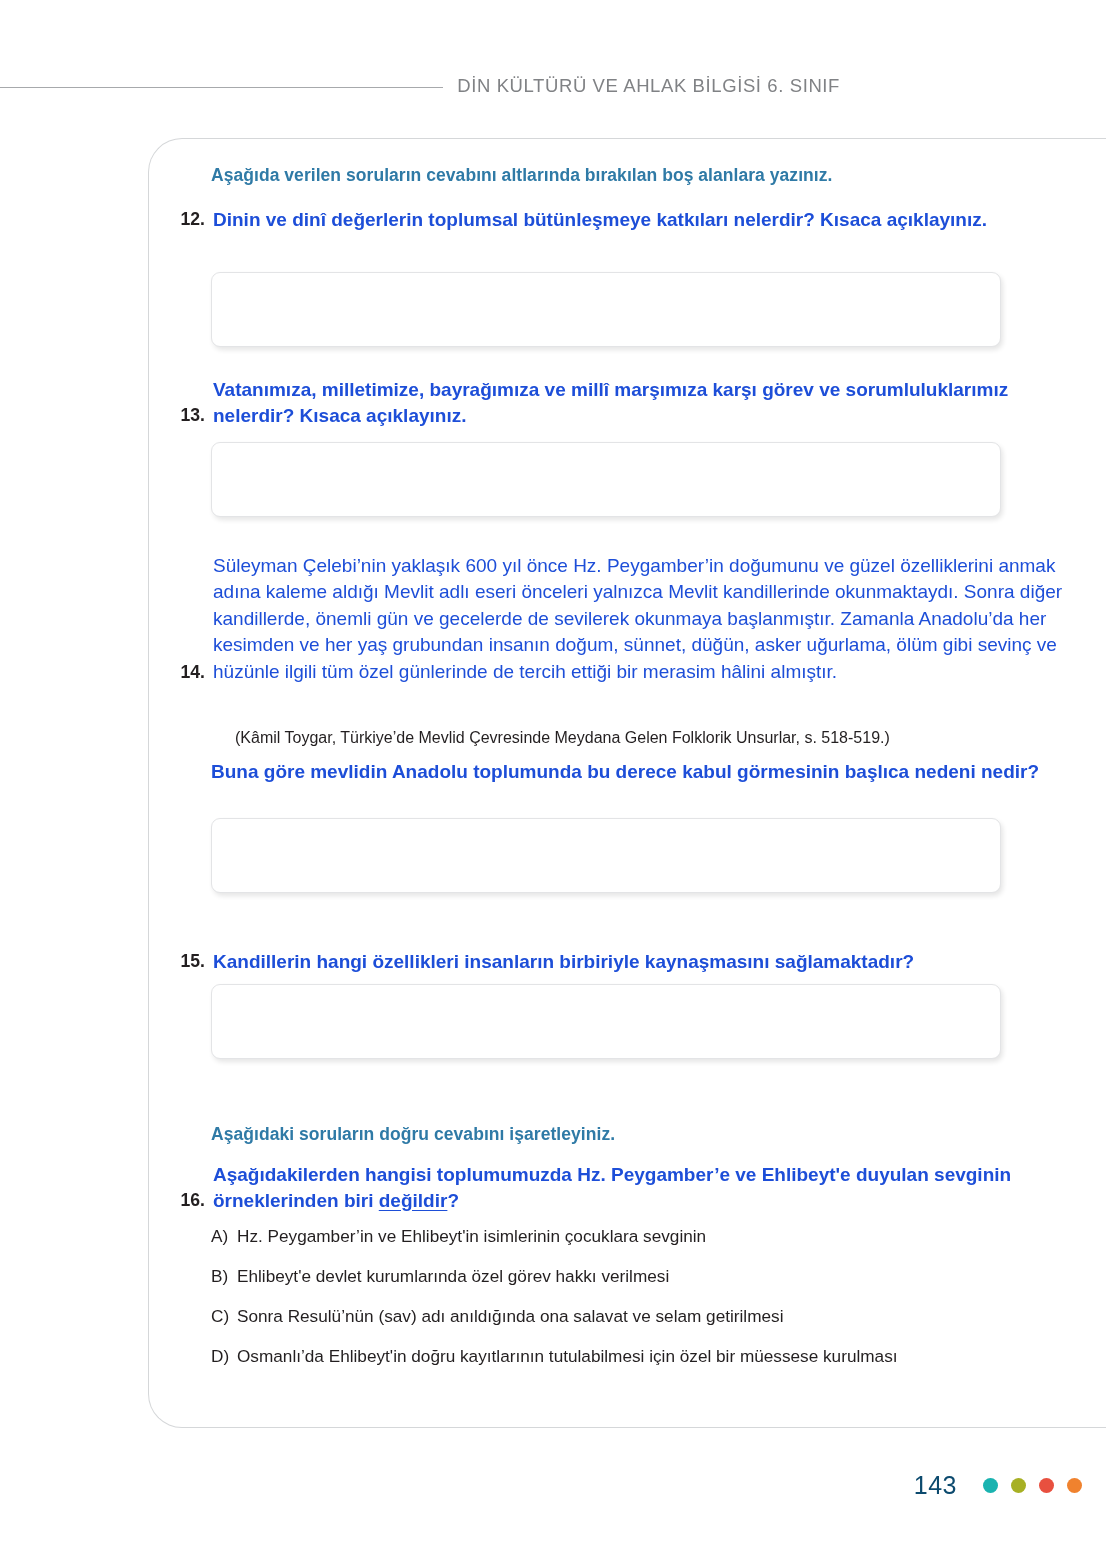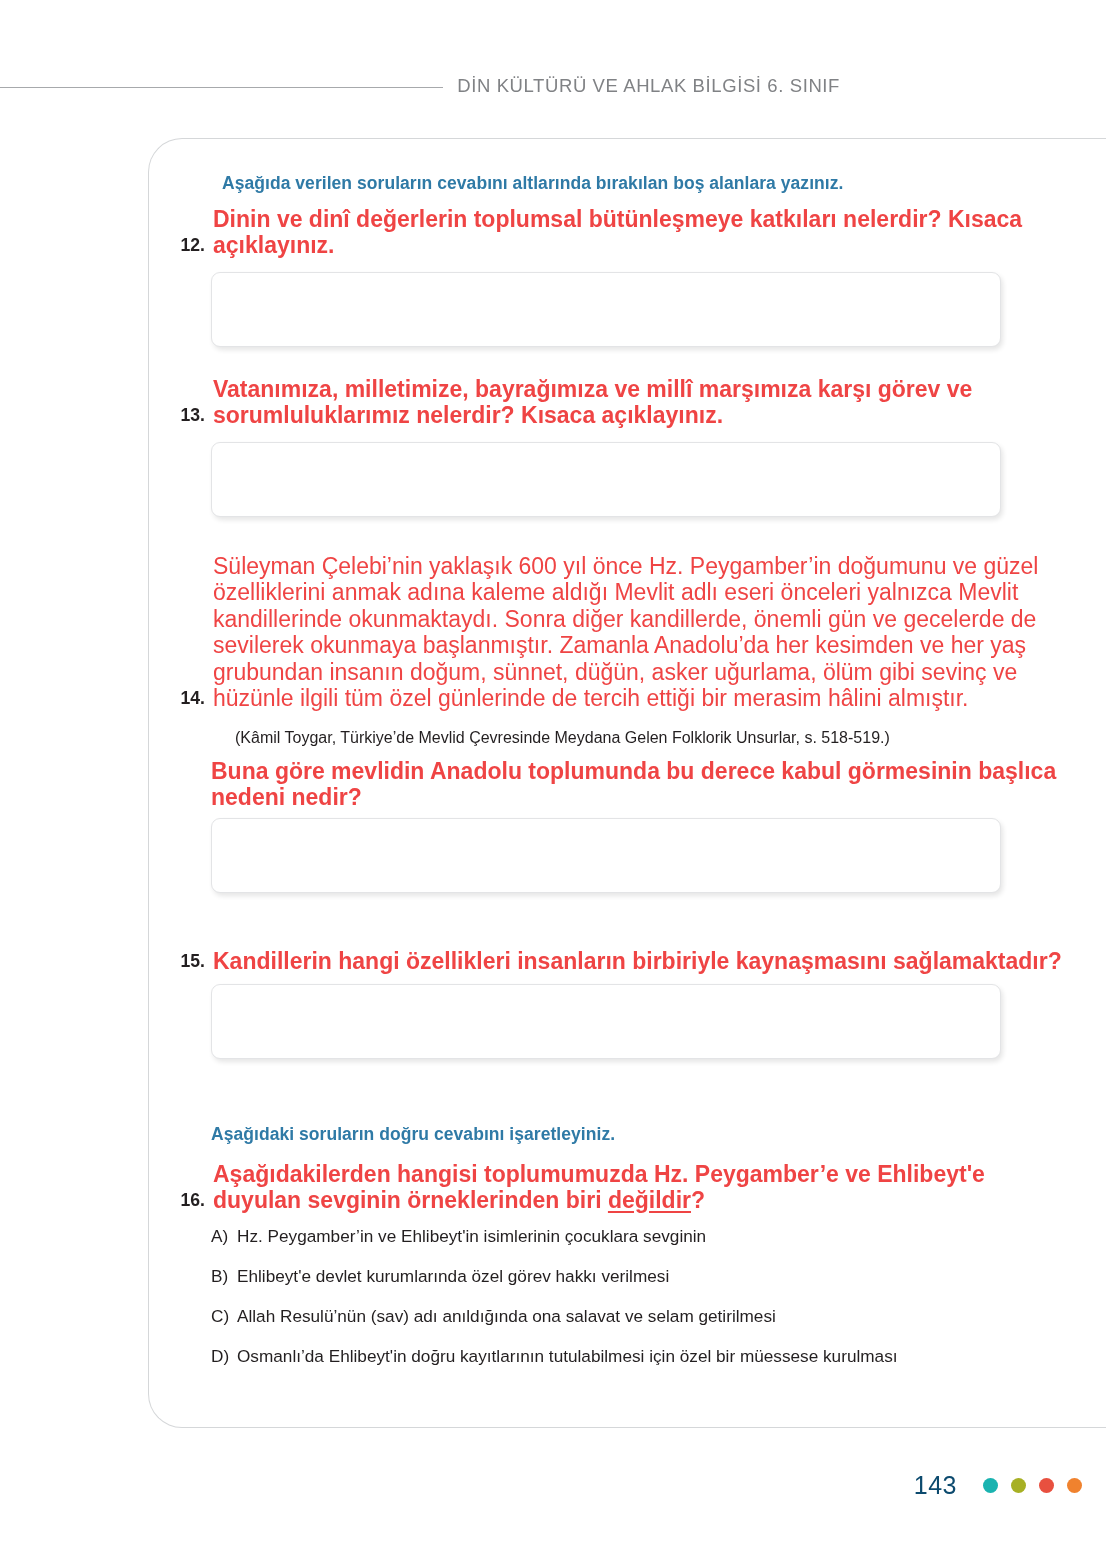--- a/index.html
+++ b/index.html
@@ -83,23 +83,23 @@
   .qnum {
     flex: 0 0 auto;
     text-align: right;
     font-size: 17.6px;
     line-height: 25.5px;
     color: #231f20;
   }
   .qnum.bold { font-weight: bold; }
   .qbody {
     flex: 1 1 auto;
-    font-size: 23px;
+    font-size: 19px;
     line-height: 25.5px;
-    color: #ef4444;
+    color: #1d4ed8;
   }
   .qbody.bold { font-weight: bold; }
 
   .answer-box {
     position: absolute;
     background: #ffffff;
     border: 1.2px solid #e3e4e6;
     border-radius: 9px;
     box-shadow: 2px 3px 5px rgba(0,0,0,0.10);
     box-sizing: border-box;
@@ -153,21 +153,21 @@
 <body>
 
 <div class="page-header">
   <div class="header-rule"></div>
   <div class="header-title">DİN KÜLTÜRÜ VE AHLAK BİLGİSİ  6. SINIF</div>
 </div>
 
 <div class="content-panel">
   <div class="panel-inner">
 
-    <div class="directive" style="left:73px; top:26px;margin-top:8px;">Aşağıda verilen soruların cevabını altlarında bırakılan boş alanlara yazınız.</div>
+    <div class="directive" style="left:62px; top:26px;">Aşağıda verilen soruların cevabını altlarında bırakılan boş alanlara yazınız.</div>
 
     <div class="qrow" style="left:26px; top:68px; width:888px;">
       <div class="qnum bold" style="width:30px; margin-right:8px;">12.</div>
       <div class="qbody bold">Dinin ve dinî değerlerin toplumsal bütünleşmeye katkıları nelerdir? Kısaca açıklayınız.</div>
     </div>
     <div class="answer-box" style="left:62px; top:133px; width:790px; height:75px;"></div>
 
     <div class="qrow" style="left:26px; top:238px; width:888px;">
       <div class="qnum bold" style="width:30px; margin-right:8px;">13.</div>
       <div class="qbody bold">Vatanımıza, milletimize, bayrağımıza ve millî marşımıza karşı görev ve sorumluluklarımız nelerdir? Kısaca açıklayınız.</div>
@@ -200,21 +200,21 @@
     <div class="option" style="left:62px; top:1085px; width:850px;">
       <div class="opt-letter">A)</div>
       <div class="opt-text">Hz. Peygamber’in ve Ehlibeyt'in isimlerinin çocuklara sevginin</div>
     </div>
     <div class="option" style="left:62px; top:1125px; width:850px;">
       <div class="opt-letter">B)</div>
       <div class="opt-text">Ehlibeyt'e devlet kurumlarında özel görev hakkı verilmesi</div>
     </div>
     <div class="option" style="left:62px; top:1165px; width:850px;">
       <div class="opt-letter">C)</div>
-      <div class="opt-text">Allah Resulü’nün (sav) adı anıldığında ona salavat ve selam getirilmesi</div>
+      <div class="opt-text">Sonra Resulü’nün (sav) adı anıldığında ona salavat ve selam getirilmesi</div>
     </div>
     <div class="option" style="left:62px; top:1205px; width:850px;">
       <div class="opt-letter">D)</div>
       <div class="opt-text">Osmanlı’da Ehlibeyt'in doğru kayıtlarının tutulabilmesi için özel bir müessese kurulması</div>
     </div>
 
   </div>
 </div>
 
 <div class="footer">

